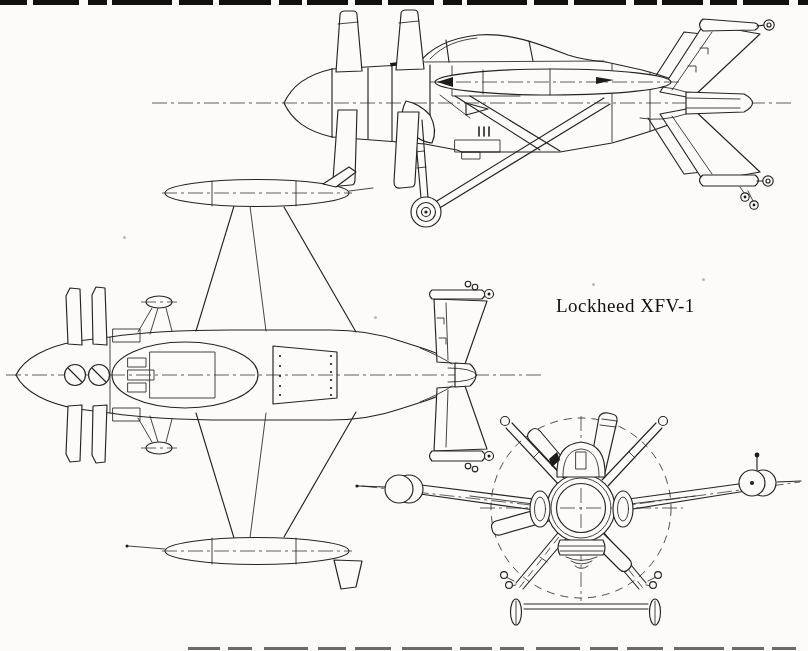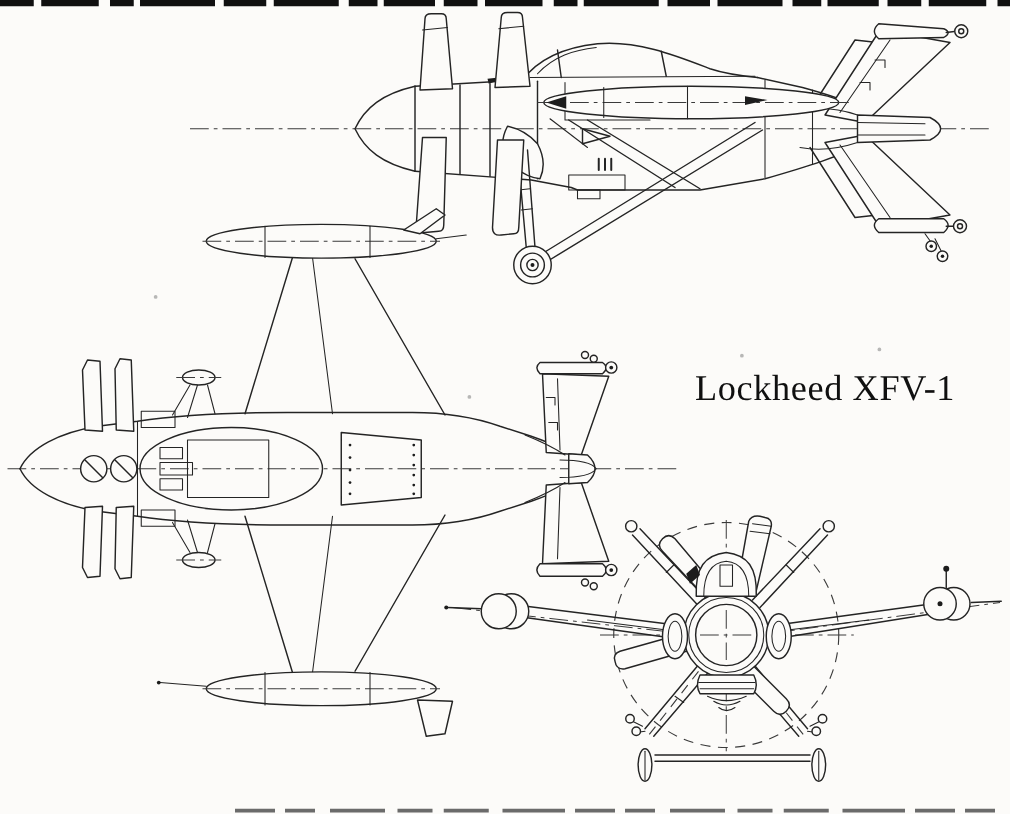--- a/index.html
+++ b/index.html
@@ -6,21 +6,21 @@
   body{background:#fbfaf8;font-family:"Liberation Serif", serif;}
   .page{position:relative;width:808px;height:651px;background:#fcfbf9;}
   svg{position:absolute;left:0;top:0;}
   .ink{stroke:#242424;fill:none;stroke-width:1.15;stroke-linecap:round;stroke-linejoin:round;}
   .thin{stroke-width:0.85;}
   .bold{stroke-width:1.6;}
   .wfill{fill:#fcfbf9;}
   .blk{fill:#1c1c1c;stroke:none;}
   .cl{stroke:#3a3a3a;fill:none;stroke-width:0.8;stroke-dasharray:15 4 3 4;}
   .dash{stroke:#3a3a3a;fill:none;stroke-width:0.9;stroke-dasharray:8 6;}
-  .caption{position:absolute;left:556px;top:295px;width:230px;font-size:29px;
+  .caption{position:absolute;left:556px;top:295px;width:230px;font-size:19px;
            color:#101010;letter-spacing:0.5px;white-space:nowrap;}
   .speck{position:absolute;width:3px;height:3px;border-radius:50%;background:#9a9a9a;opacity:.7;}
 </style>
 </head>
 <body>
 
 <div class="page">
 
 <svg width="808" height="651" viewBox="0 0 808 651">
 

